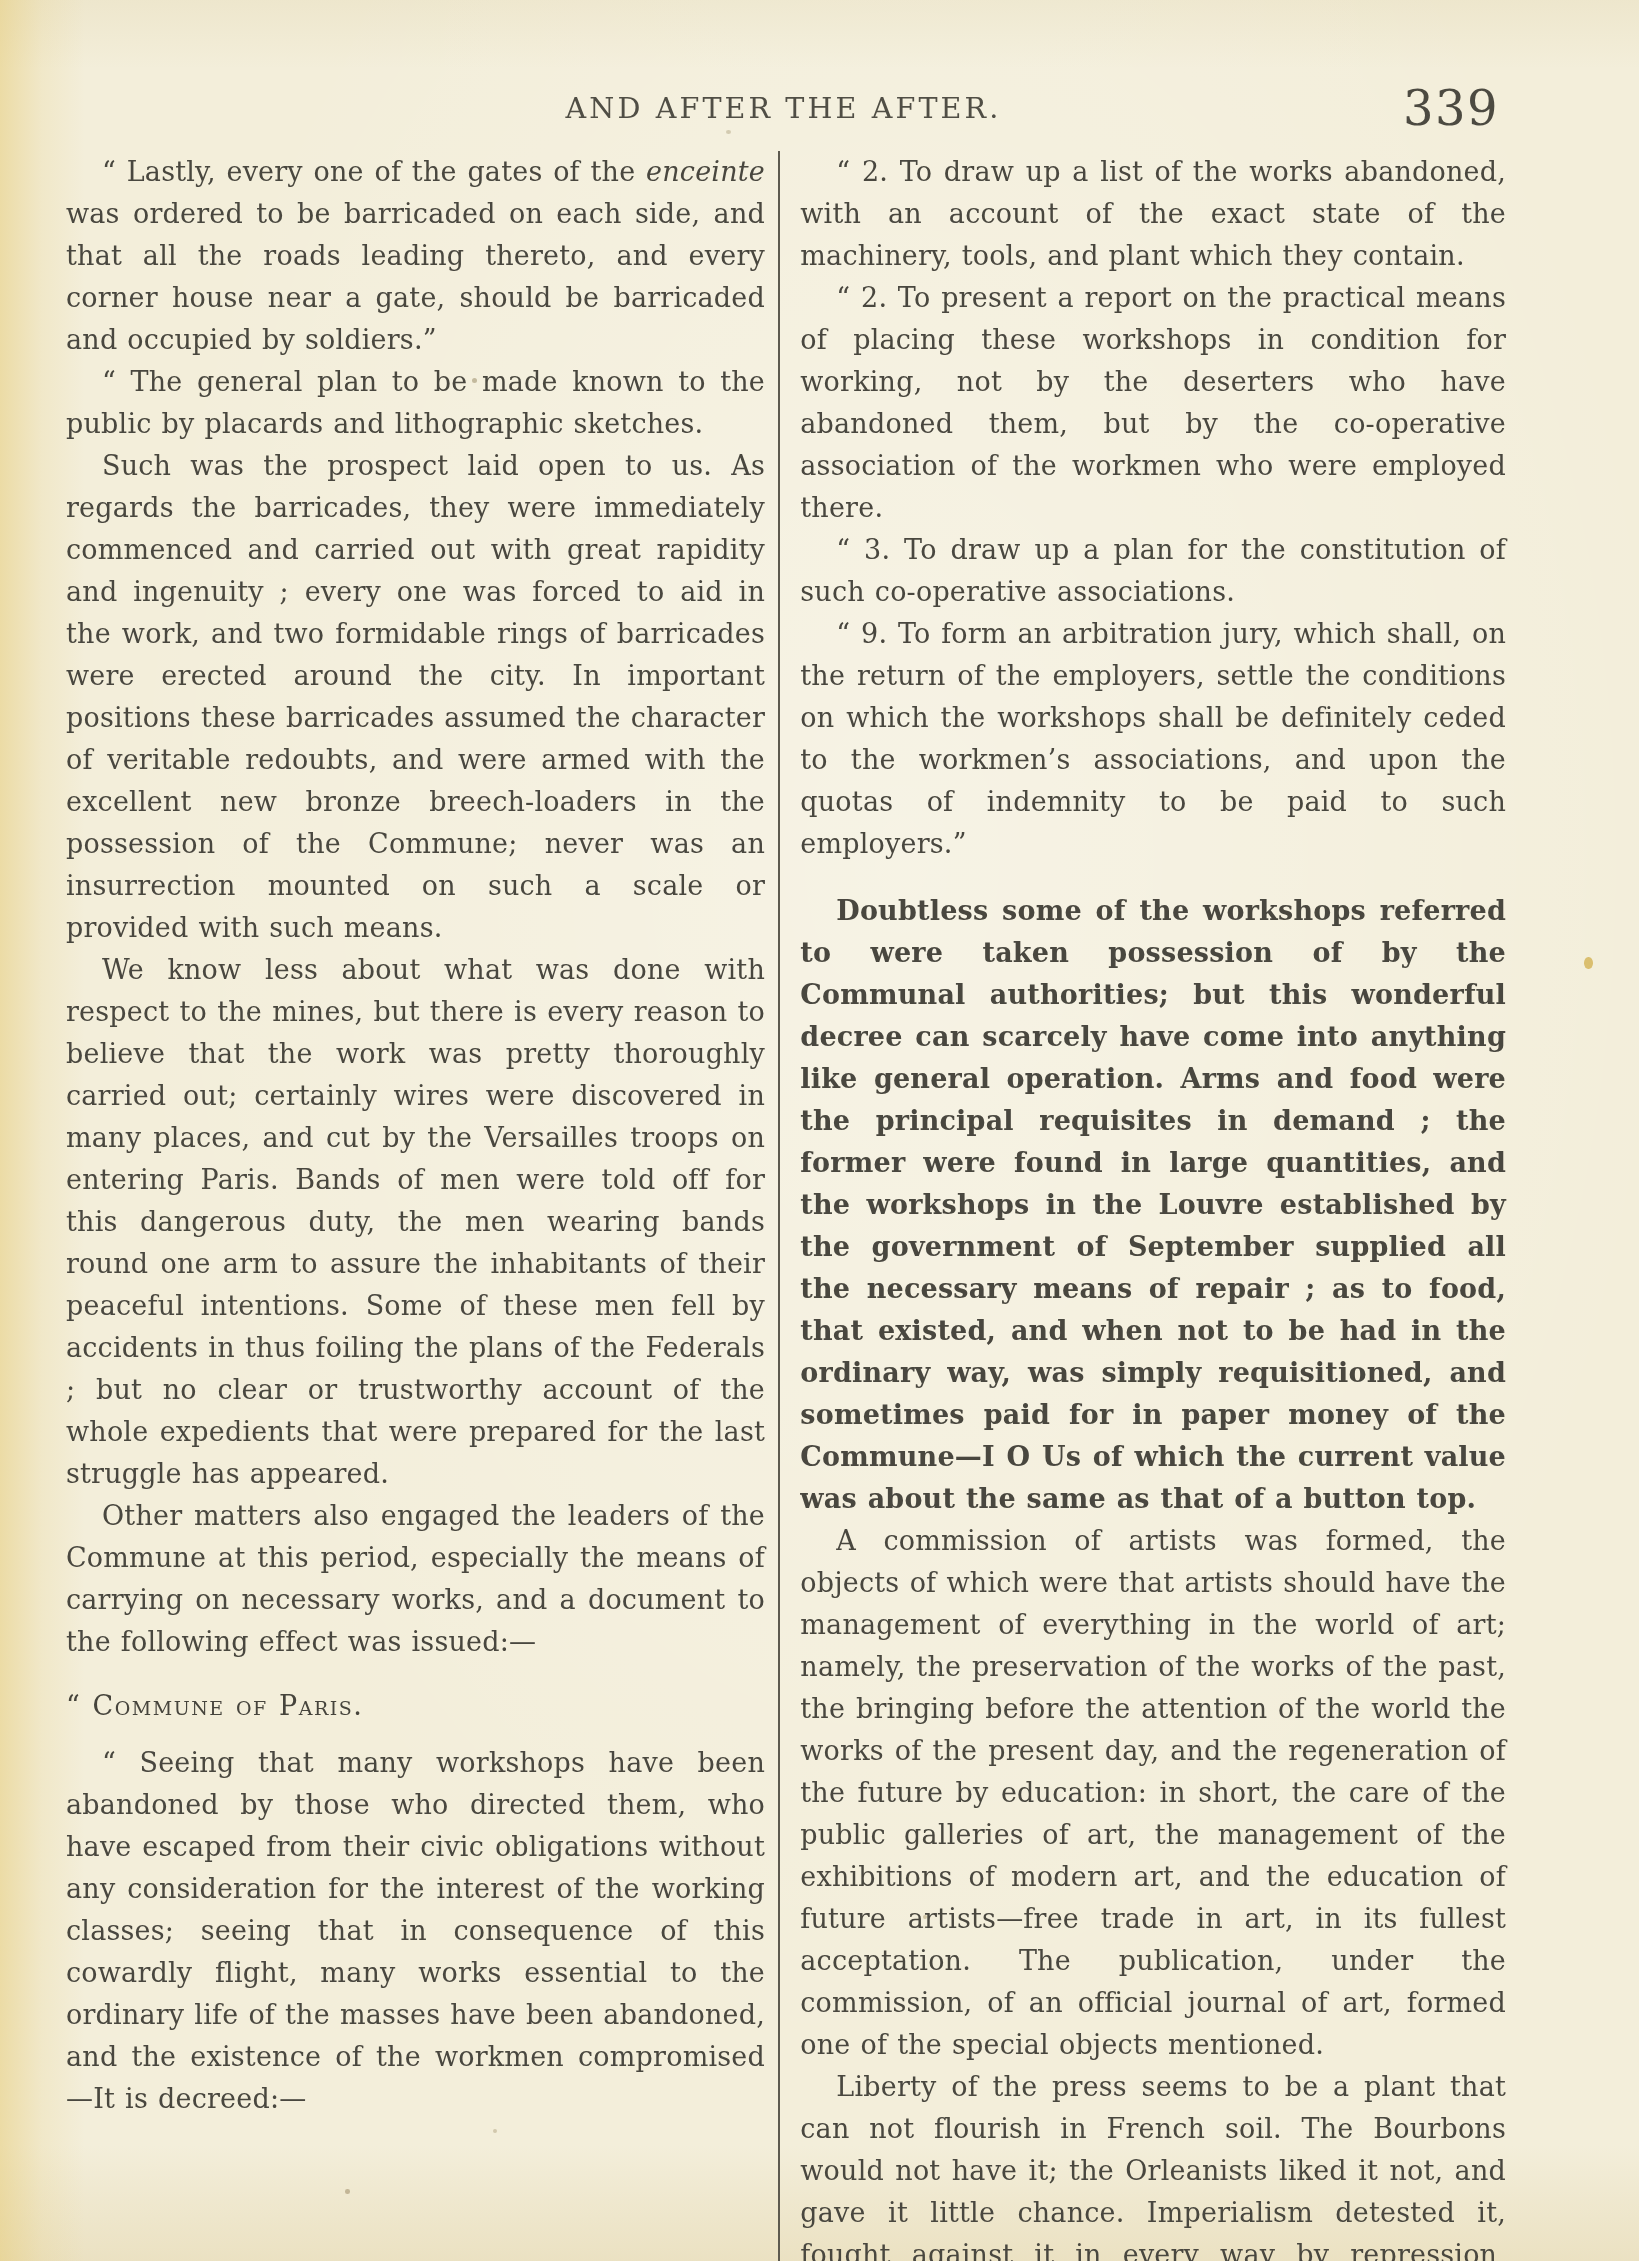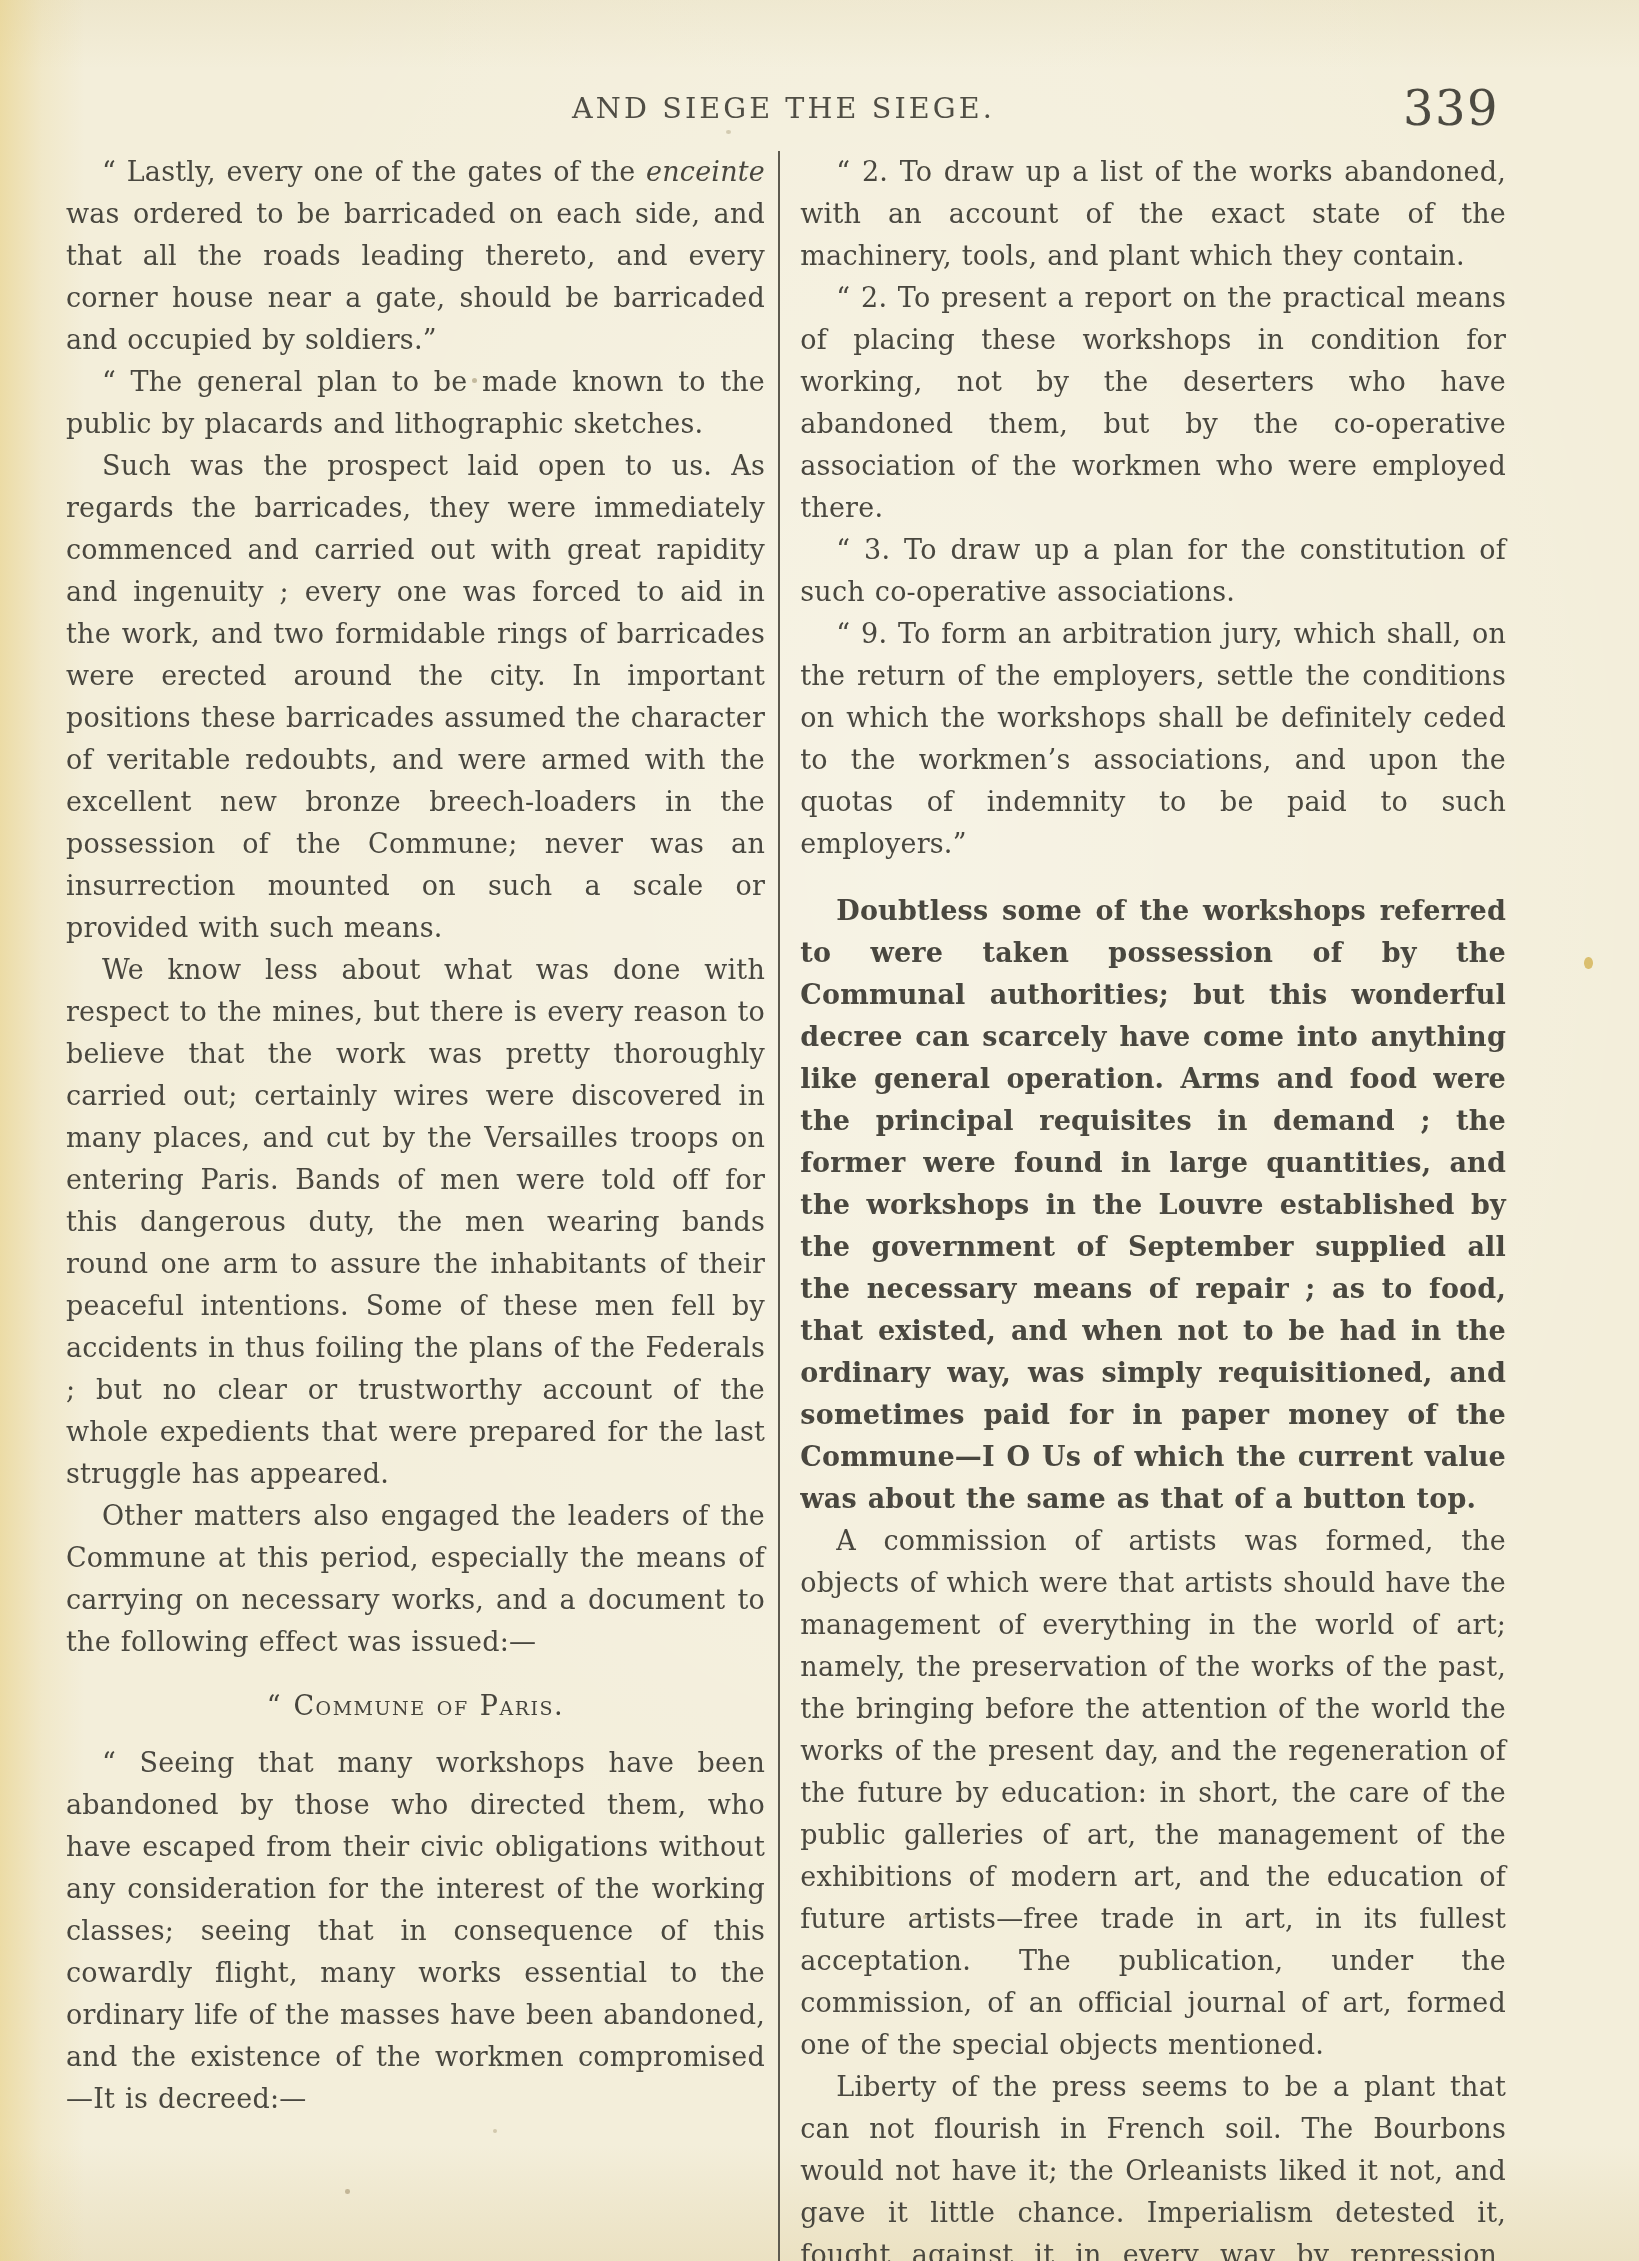--- a/index.html
+++ b/index.html
@@ -35,39 +35,39 @@
   .col{
     font-size:27px;line-height:42px;word-spacing:1.2px;letter-spacing:0.2px;
     text-align:justify;
   }
   .col-left{width:699px;}
   .col-divider{width:2.3px;background:#5d5a4f;margin-left:13px;margin-right:20px;}
   .col-right{flex:1;}
   .para{margin:0;text-indent:36px;}
   .para.noindent{text-indent:0;}
   .para.heading{
-    text-indent:0;text-align:center;font-variant:small-caps;
+    text-indent:0;font-variant:small-caps;
     letter-spacing:1.5px;margin:21.6px 0 15.4px 0;color:#46443c;
   }
   .para.spaced{margin-top:25px;font-weight:bold;}
   .speck{position:absolute;border-radius:50%;}
   .speck.s1{left:1584px;top:957px;width:8.5px;height:11.6px;background:rgba(201,158,39,0.60);}
   .speck.s2{left:472px;top:378px;width:5.4px;height:5.4px;background:rgba(122,104,62,0.40);}
   .speck.s3{left:345px;top:2189px;width:4.6px;height:4.6px;background:rgba(140,120,80,0.45);}
   .speck.s4{left:923px;top:1915px;width:3.9px;height:3.9px;background:rgba(158,138,88,0.40);}
   .speck.s5{left:493px;top:2129px;width:3.9px;height:3.9px;background:rgba(150,130,90,0.35);}
   .speck.s6{left:726px;top:130px;width:4.6px;height:3.9px;background:rgba(150,134,94,0.35);}
 </style>
 </head>
 <body>
 
 <div class="page">
 
   <div class="page-header">
-    <div class="running-title">AND SIEGE THE SIEGE.</div>
+    <div class="running-title">AND AFTER THE AFTER.</div>
     <div class="page-number">339</div>
   </div>
 
   <div class="columns">
     <div class="col col-left">
         <p class="para indent">“ Lastly, every one of the gates of the <i>enceinte</i> was ordered to be barricaded on each side, and that all the roads leading thereto, and every corner house near a gate, should be barricaded and occupied by soldiers.”</p>
         <p class="para indent">“ The general plan to be made known to the public by placards and lithographic sketches.</p>
         <p class="para indent">Such was the prospect laid open to us.  As regards the barricades, they were immediately commenced and carried out with great rapidity and ingenuity ; every one was forced to aid in the work, and two formidable rings of barricades were erected around the city.  In important positions these barricades assumed the character of veritable redoubts, and were armed with the excellent new bronze breech-loaders in the possession of the Commune; never was an insurrection mounted on such a scale or provided with such means.</p>
         <p class="para indent">We know less about what was done with respect to the mines, but there is every reason to believe that the work was pretty thoroughly carried out; certainly wires were discovered in many places, and cut by the Versailles troops on entering Paris. Bands of men were told off for this dangerous duty, the men wearing bands round one arm to assure the inhabitants of their peaceful intentions. Some of these men fell by accidents in thus foiling the plans of the Federals ; but no clear or trustworthy account of the whole expedients that were prepared for the last struggle has appeared.</p>
         <p class="para indent">Other matters also engaged the leaders of the Commune at this period, especially the means of carrying on necessary works, and a document to the following effect was issued:—</p>

